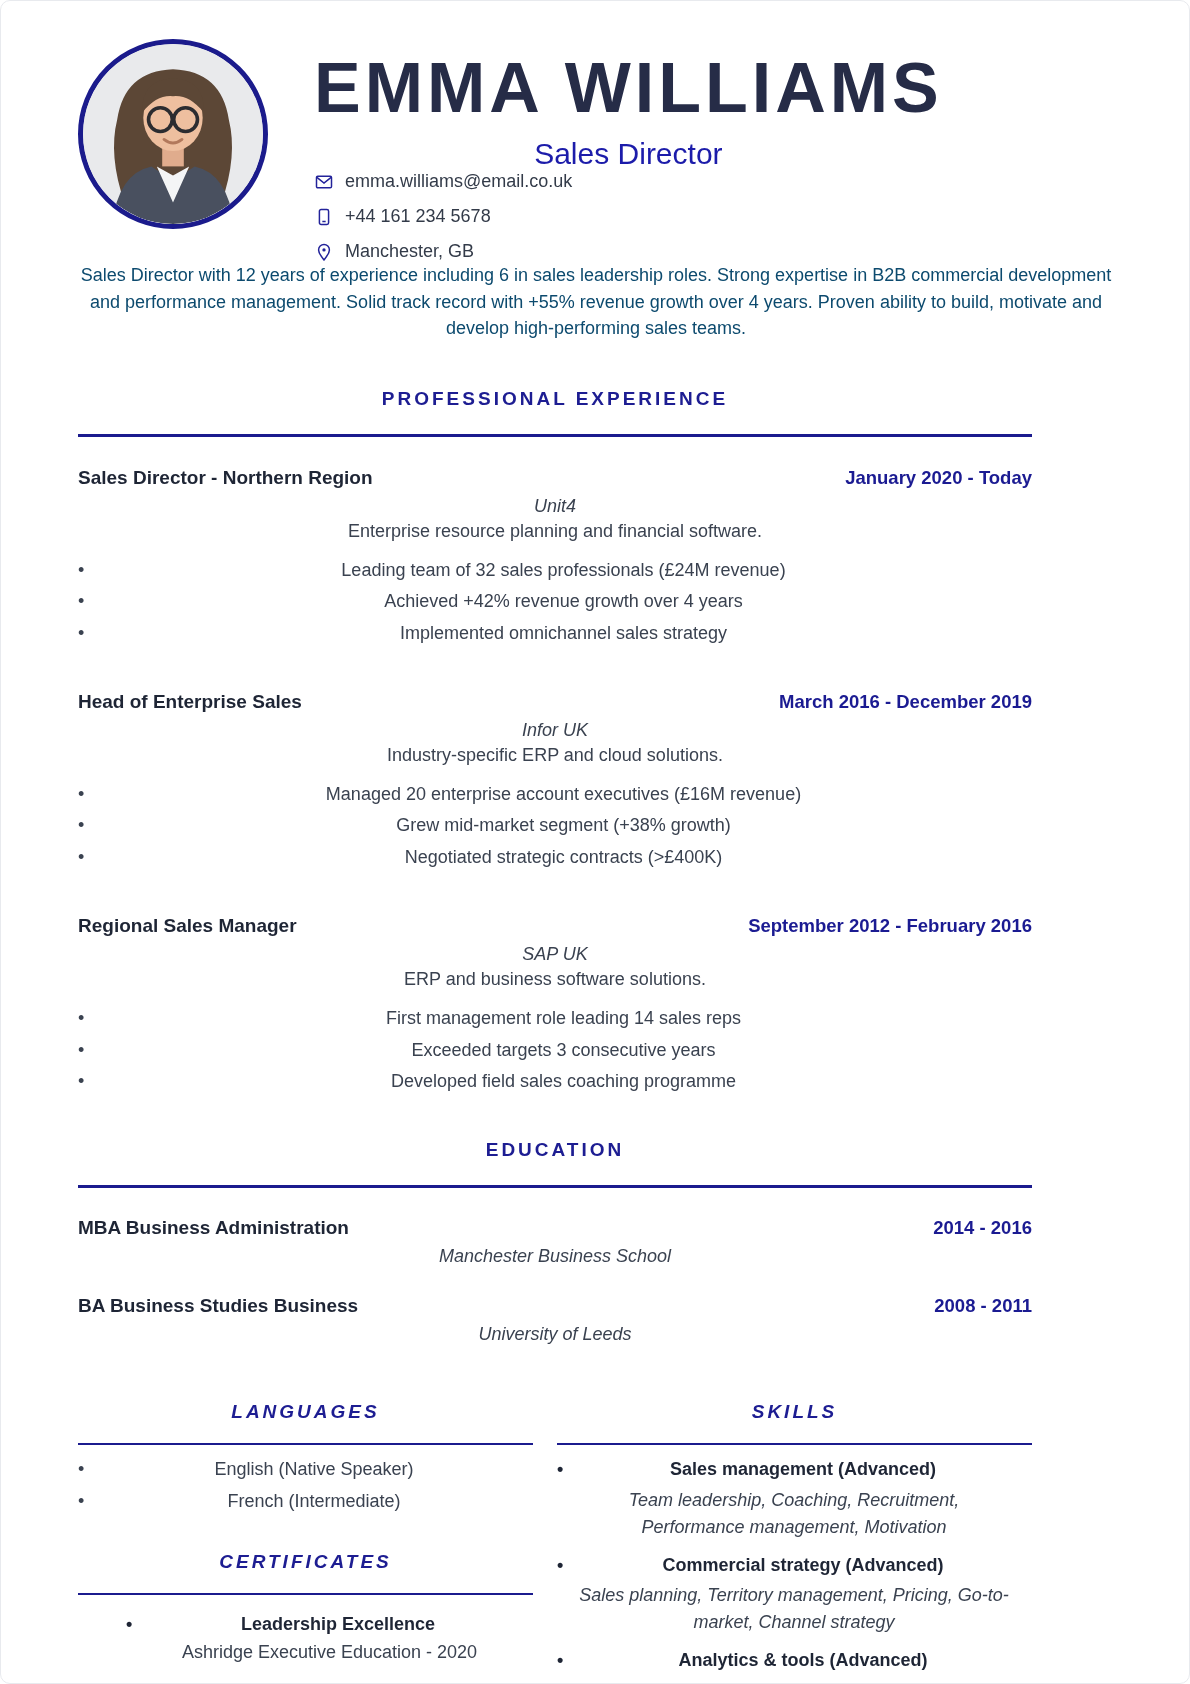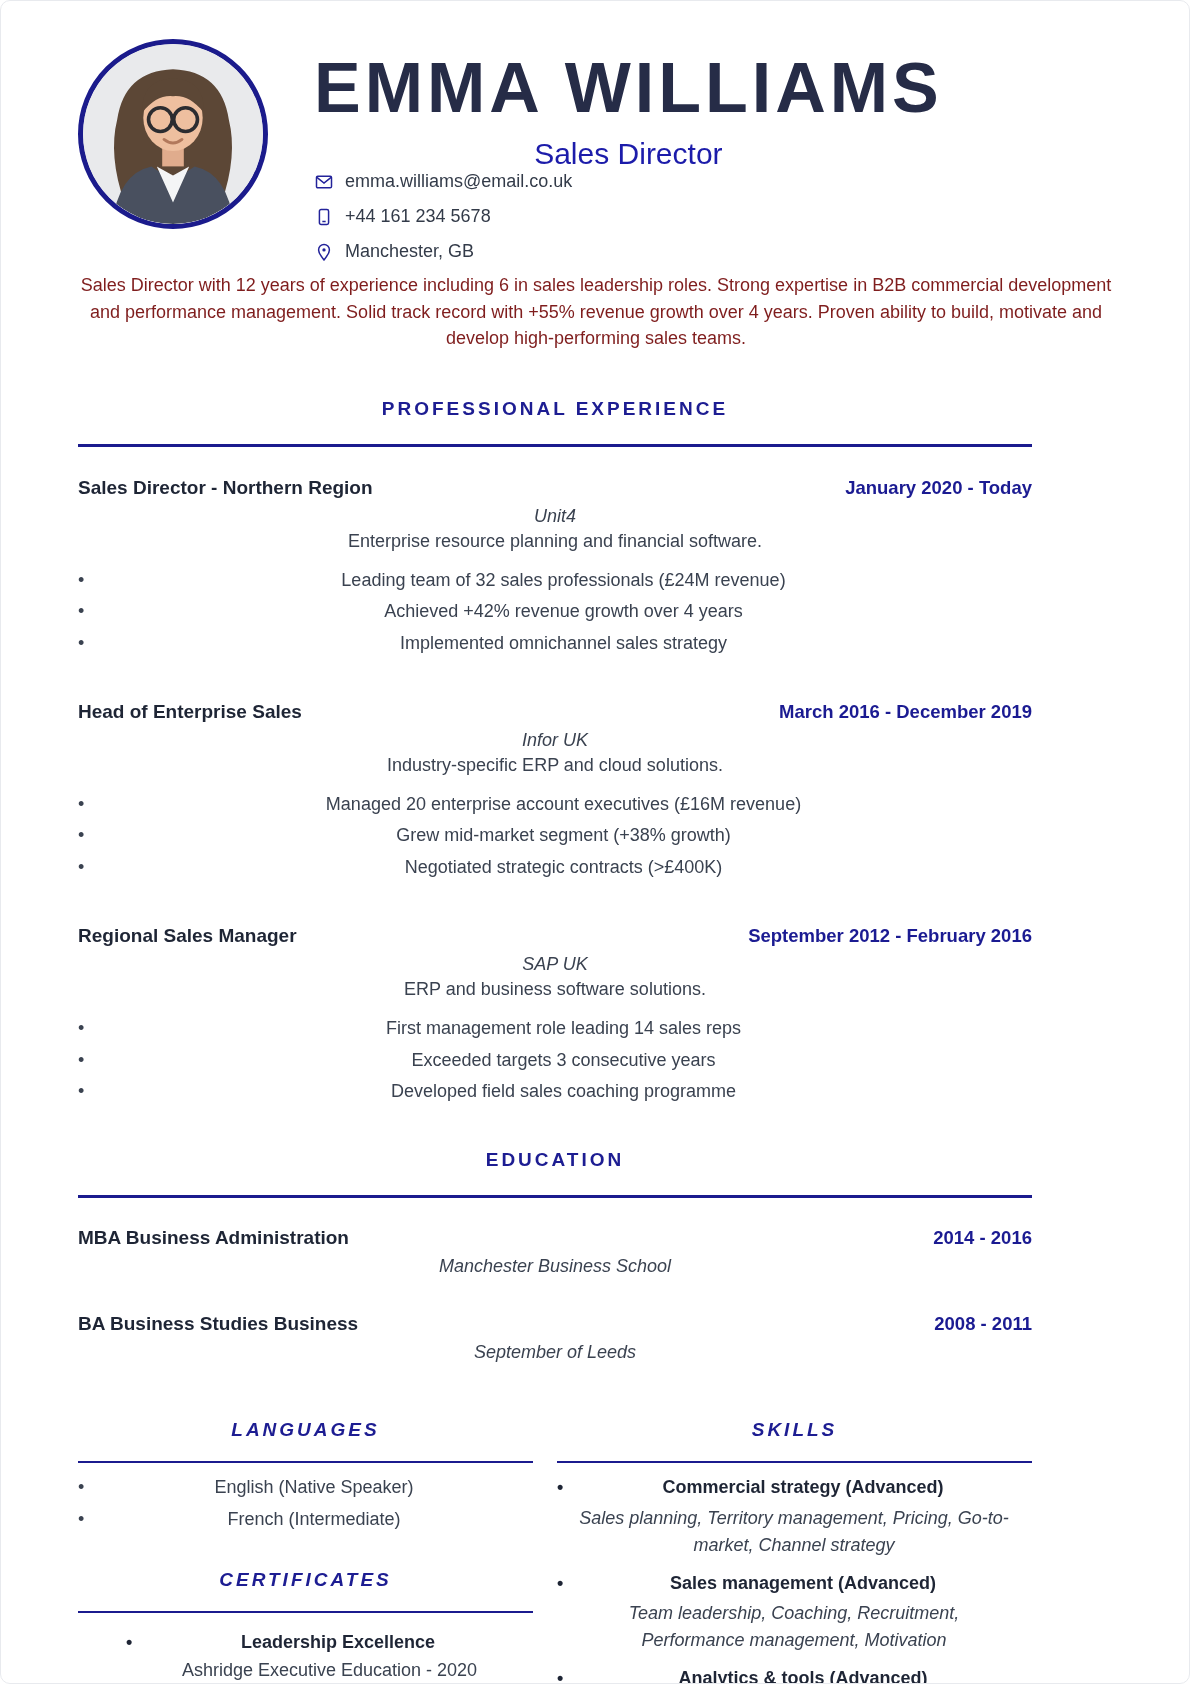--- a/index.html
+++ b/index.html
@@ -44,25 +44,24 @@
   .job-headline {
     font-size: 30px;
     color: #1c1caa;
     margin-top: 14px;
   }
   .contacts { display: flex; flex-direction: column; gap: 14px; }
   .contact-row { display: flex; align-items: center; gap: 11px; font-size: 18px; color: #333b49; }
   .contact-row svg { width: 20px; height: 20px; flex: 0 0 auto; }
 
   .summary {
-    margin-top: 10px;
     width: 1036px;
     font-size: 18px;
     line-height: 1.48;
-    color: #7f1d1d;
+    color: #0c4a6e;
   }
 
   
   .main { width: 954px; }
   .section-heading {
     margin-top: 46px;
     font-size: 19px;
     font-weight: bold;
     letter-spacing: 3px;
     color: #1d1d92;
@@ -92,21 +91,21 @@
     padding-left: 17px; position: relative;
     margin-top: 8px; line-height: 1.3;
   }
   ul.bullets li::before {
     content: "•";
     position: absolute; left: 0; top: 0;
     color: #3a4250;
   }
 
   .edu-item { margin-top: 29px; }
-  .edu-item + .edu-item { margin-top: 36px; }
+  .edu-item + .edu-item { margin-top: 28px; }
 
   
   .bottom-grid {
     margin-top: 56px;
     display: grid;
     grid-template-columns: 455px 1fr;
     column-gap: 24px;
   }
   .col-block ul.bullets { margin-top: 13px; }
   .cert-item { margin-top: 18px; margin-left: 48px; }
@@ -246,21 +245,21 @@
         <span class="entry-dates">2014 - 2016</span>
       </div>
       <div class="entry-company">Manchester Business School</div>
     </div>
 
     <div class="edu-item">
       <div class="row-split">
         <span class="entry-title">BA Business Studies Business</span>
         <span class="entry-dates">2008 - 2011</span>
       </div>
-      <div class="entry-company">September of Leeds</div>
+      <div class="entry-company">University of Leeds</div>
     </div>
 
     <div class="bottom-grid">
 
       <div class="col-block">
         <div class="sub-heading">LANGUAGES</div>
         <ul class="bullets">
           <li>English (Native Speaker)</li>
           <li>French (Intermediate)</li>
         </ul>
@@ -276,26 +275,26 @@
             <div class="cert-name">Sales Leadership Certification</div>
 
           </div>
         </div>
       </div>
 
       <div class="col-block">
         <div class="sub-heading">SKILLS</div>
 
         <div class="skill-item">
+          <div class="skill-name">Sales management (Advanced)</div>
+          <div class="skill-details">Team leadership, Coaching, Recruitment, Performance management, Motivation</div>
+        </div>
+        <div class="skill-item">
           <div class="skill-name">Commercial strategy (Advanced)</div>
           <div class="skill-details">Sales planning, Territory management, Pricing, Go-to-market, Channel strategy</div>
-        </div>
-        <div class="skill-item">
-          <div class="skill-name">Sales management (Advanced)</div>
-          <div class="skill-details">Team leadership, Coaching, Recruitment, Performance management, Motivation</div>
         </div>
         <div class="skill-item">
           <div class="skill-name">Analytics &amp; tools (Advanced)</div>
           <div class="skill-details">Salesforce, Dashboards, Forecasting, Pipeline management, Sales KPIs</div>
         </div>
       </div>
 
     </div>
   </div>
 </div>

